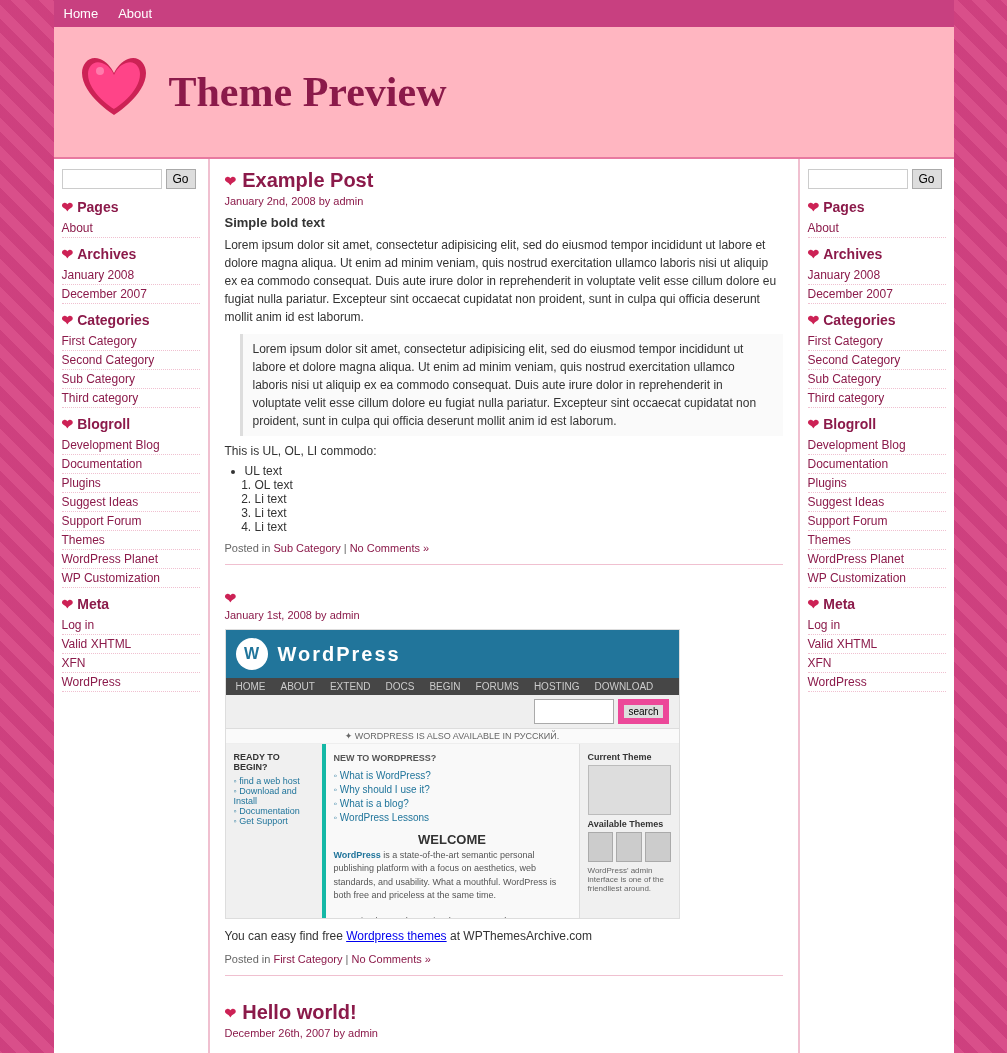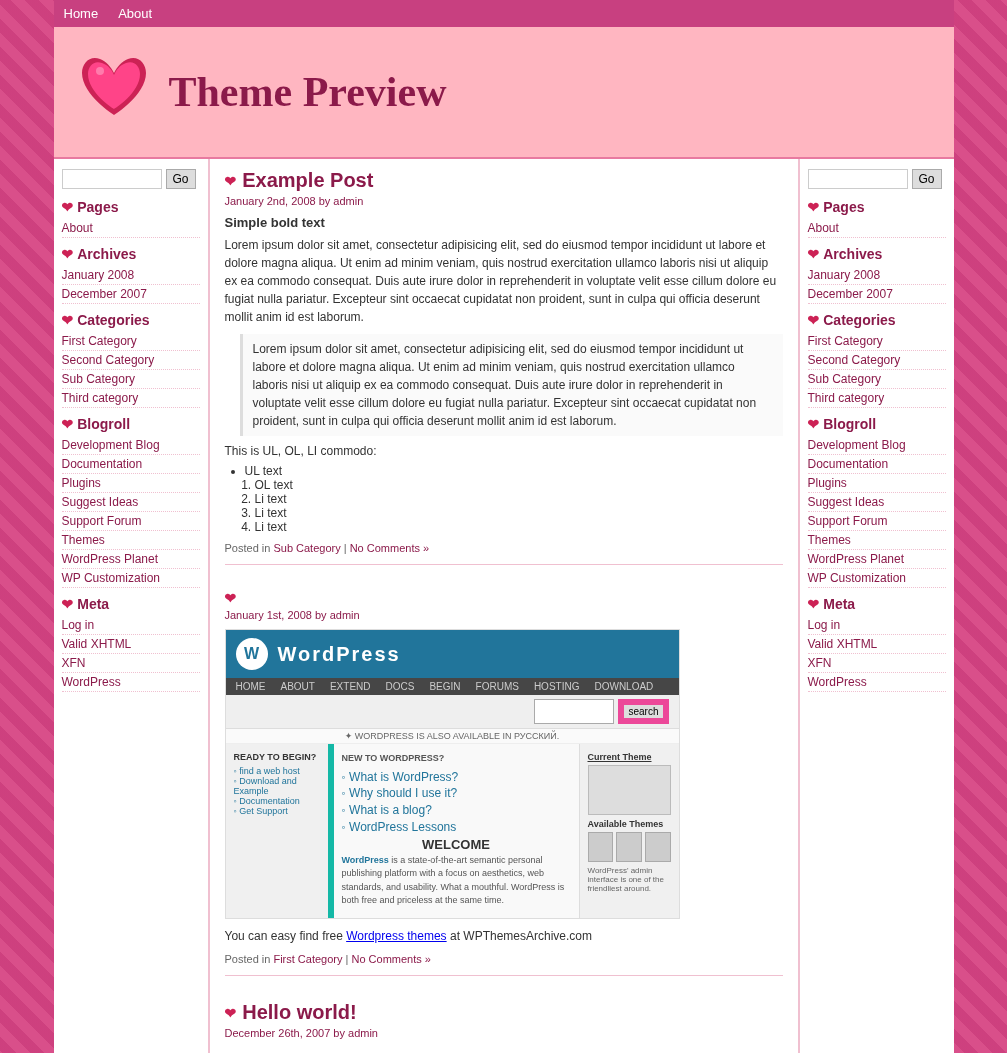--- a/index.html
+++ b/index.html
@@ -251,24 +251,24 @@
       border: 6px solid #ec4899;
       padding: 1px 4px;
       cursor: pointer;
     }
     .wp-body {
       display: flex;
       flex: 1;
       overflow: hidden;
     }
     .wp-sidebar-left {
-      width: 108px;
+      width: 100px;
       background: #f0f0f0;
       padding: 8px;
-      border-right: 6px solid #14b8a6;
+      border-right: 4px solid #14b8a6;
       font-size: 9px;
     }
     .wp-main-body {
       flex: 1;
       padding: 8px;
       font-size: 9px;
       line-height: 1.4;
     }
     .wp-main-body .wp-welcome {
       font-size: 13px;
@@ -475,38 +475,38 @@
               <input type="text" style="">
               <button>search</button>
             </div>
             <div style="font-size:9px; text-align:center; padding:2px; color:#666; background:#fafafa; border-bottom:1px solid #eee;">
               ✦ WORDPRESS IS ALSO AVAILABLE IN РУССКИЙ.
             </div>
             <div class="wp-body">
               <div class="wp-sidebar-left">
                 <div style="font-weight:bold; margin-bottom:4px; font-size:9px;">READY TO BEGIN?</div>
                 <div style="color:#21759b; font-size:9px;">◦ find a web host</div>
-                <div style="color:#21759b; font-size:9px;">◦ Download and Example</div>
+                <div style="color:#21759b; font-size:9px;">◦ Download and Install</div>
                 <div style="color:#21759b; font-size:9px;">◦ Documentation</div>
                 <div style="color:#21759b; font-size:9px;">◦ Get Support</div>
               </div>
               <div class="wp-main-body">
                 <div style="font-weight:bold; margin-bottom:4px; font-size:9px; color:#555;">NEW TO WORDPRESS?</div>
-                <div style="color:#21759b; font-size:12px; ">
+                <div style="color:#21759b; font-size:10px; margin-bottom:6px;">
                   ◦ What is WordPress?<br>◦ Why should I use it?<br>◦ What is a blog?<br>◦ WordPress Lessons
                 </div>
                 <div class="wp-welcome">WELCOME</div>
                 <p><strong>WordPress</strong> is a state-of-the-art semantic personal publishing platform with a focus on aesthetics, web standards, and usability. What a mouthful. WordPress is both free and priceless at the same time.</p>
                 <br>
                 <p>More simply, WordPress is what you use when you want to work with your blogging software, not fight it.</p>
                 <br>
                 
               </div>
               <div class="wp-right-panel">
-                <div style="font-weight:bold; font-size:9px; margin-bottom:3px;text-decoration:underline;">Current Theme</div>
+                <div style="font-weight:bold; font-size:9px; margin-bottom:3px;">Current Theme</div>
                 <div class="wp-theme-thumb"></div>
                 <div style="font-weight:bold; font-size:9px; margin-bottom:3px;">Available Themes</div>
                 <div style="display:flex; gap:3px;">
                   <div style="background:#ccc; height:30px; flex:1; border:1px solid #aaa;"></div>
                   <div style="background:#ccc; height:30px; flex:1; border:1px solid #aaa;"></div>
                   <div style="background:#ccc; height:30px; flex:1; border:1px solid #aaa;"></div>
                 </div>
                 <div style="font-size:8px; color:#666; margin-top:4px;">WordPress' admin interface is one of the friendliest around.</div>
               </div>
             </div>

